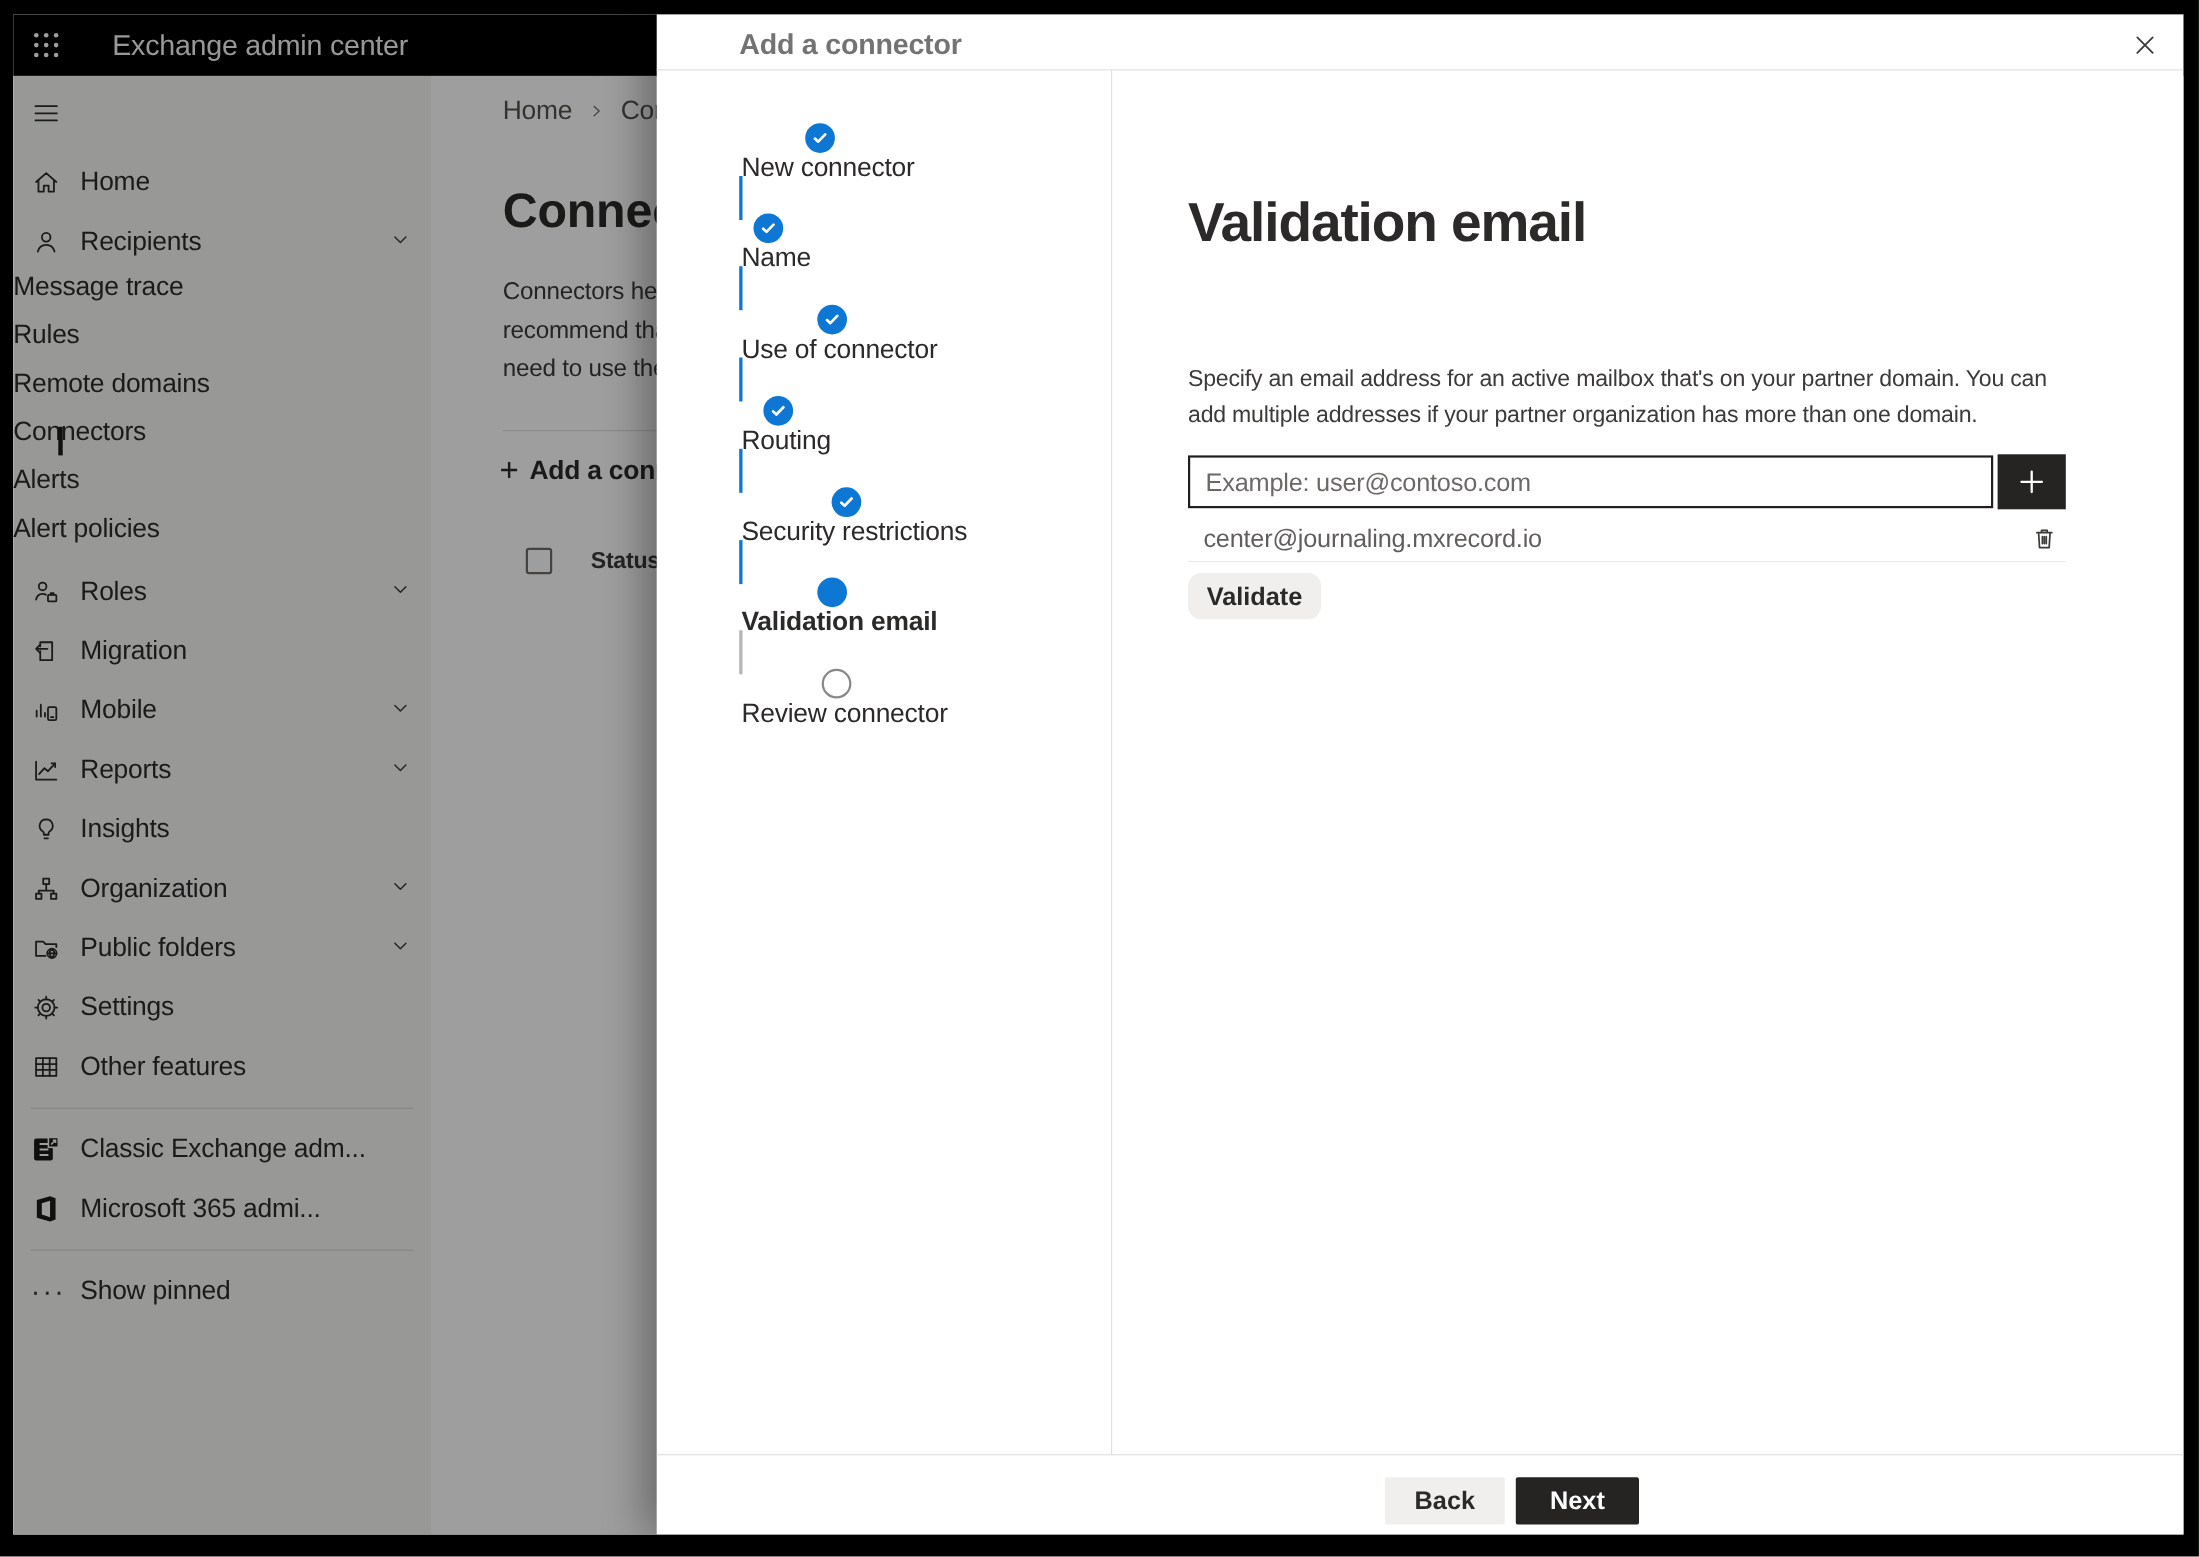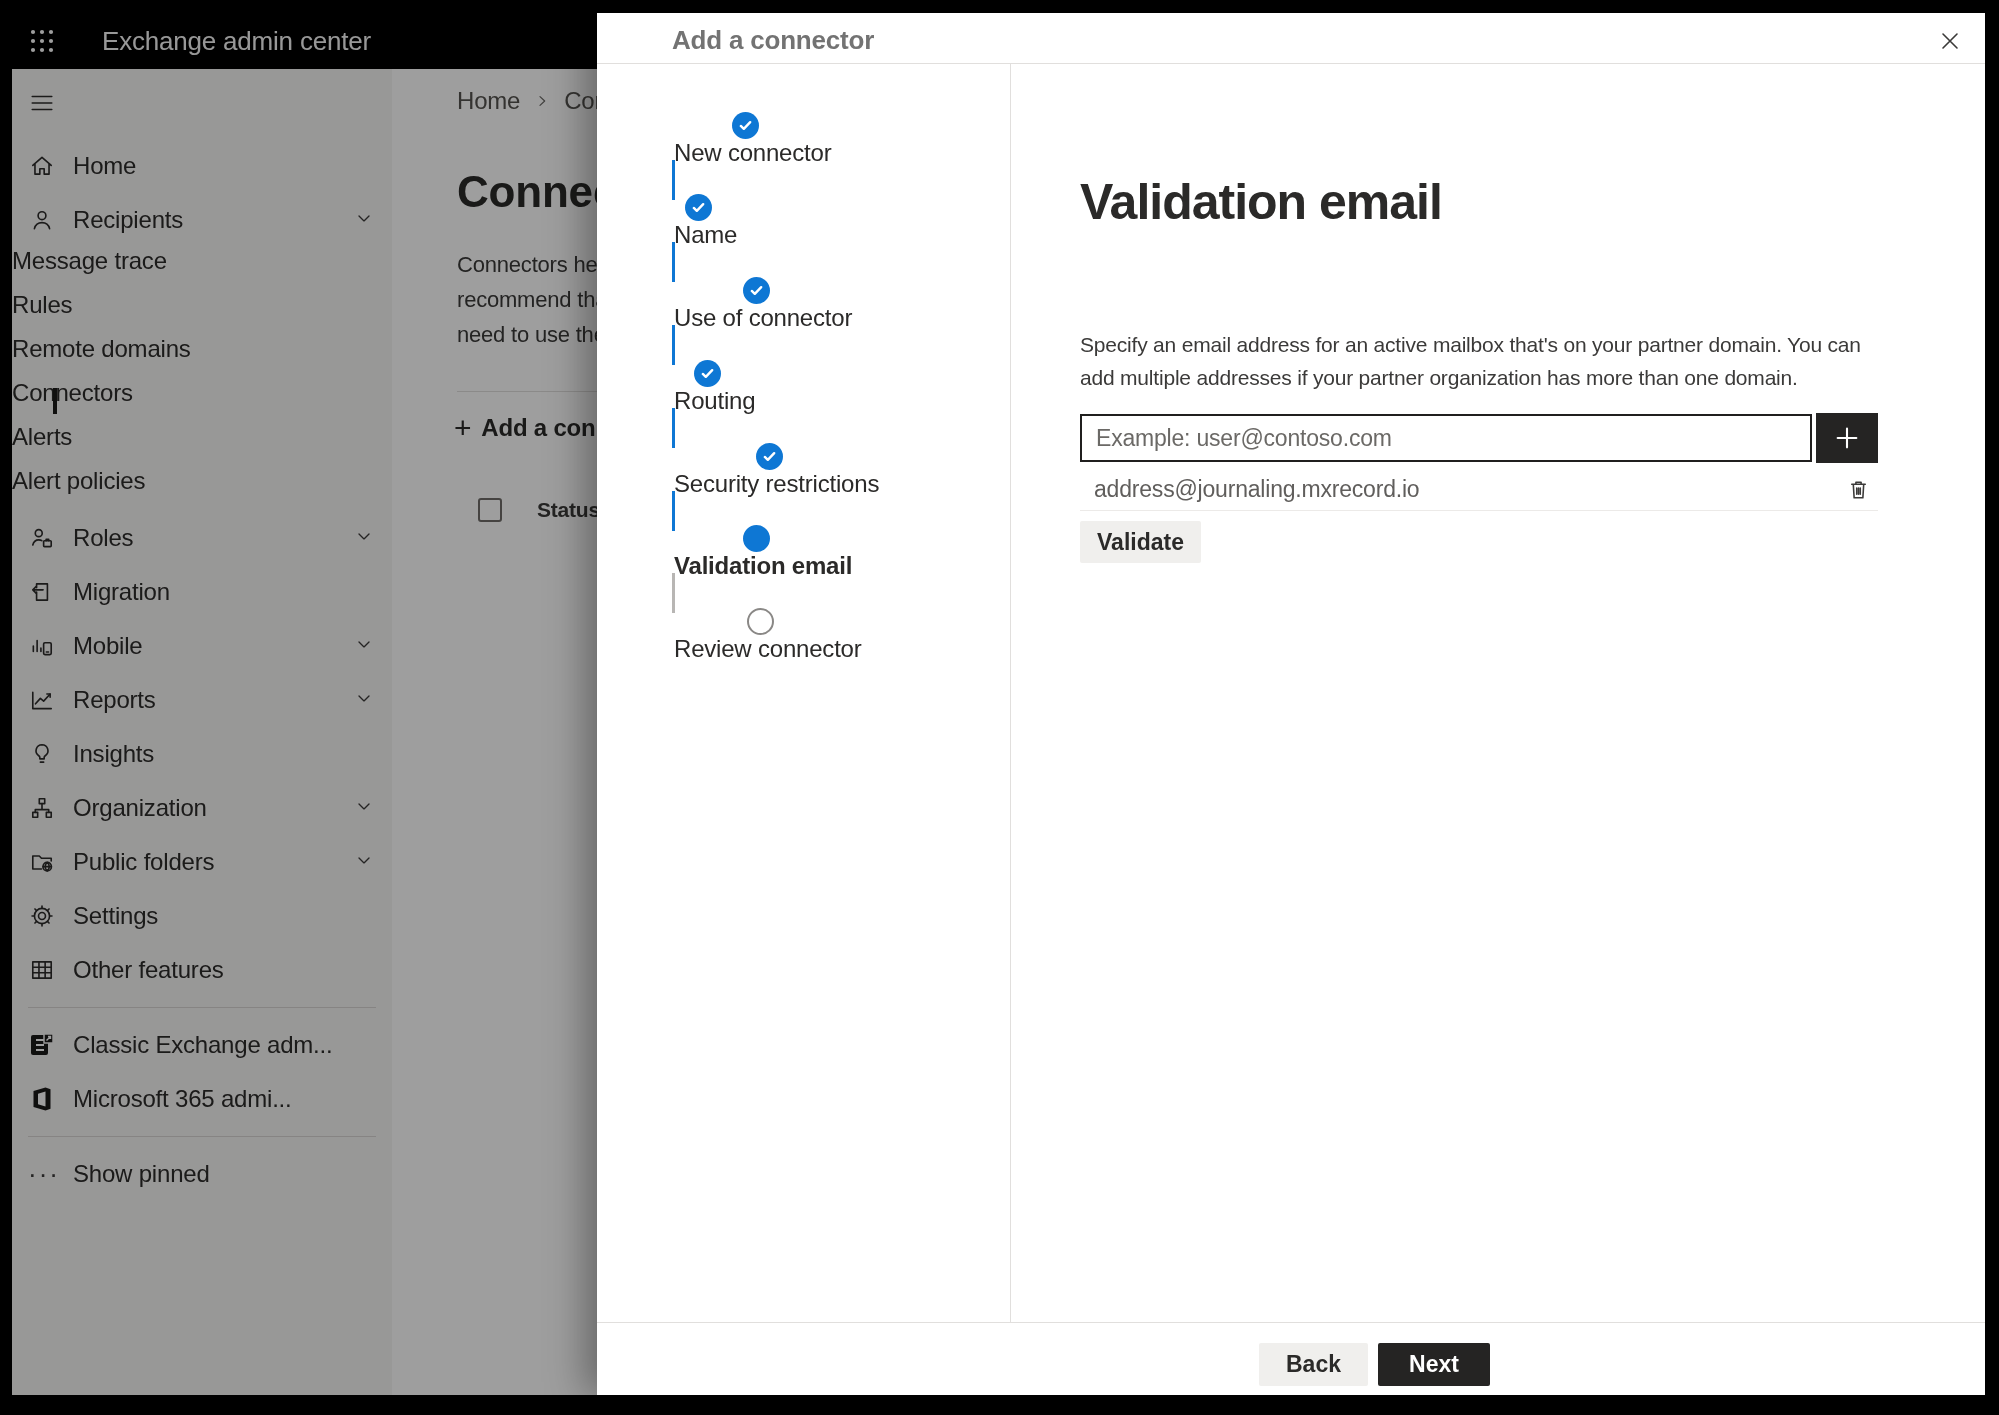--- a/index.html
+++ b/index.html
@@ -91,21 +91,21 @@
               display:flex; align-items:center; justify-content:center; }
   .plus-btn svg { width:28px; height:28px; stroke:#fff; stroke-width:1.8; stroke-linecap:round; }
   .address-row { position:absolute; left:483px; top:456px; width:798px; height:41px;
                  display:flex; align-items:center; }
   .address-text { padding-left:14px; font-size:23px; color:#605e5c; }
   .trash-btn { position:absolute; right:4px; top:4px; width:32px; height:32px;
                display:flex; align-items:center; justify-content:center; cursor:pointer; }
   .trash-btn svg { width:25px; height:25px; stroke:#3b3a39; fill:none; stroke-width:1.5; stroke-linecap:round; stroke-linejoin:round; }
   .address-divider { position:absolute; left:483px; top:497px; width:798px; height:1px; background:#eceae8; }
   .validate-btn { position:absolute; left:483px; top:508px; width:121px; height:42px;
-                  background:#f0efed; border:none; border-radius:2px; font-size:23px; font-weight:600;
+                  background:#f0efed; border:none; border-radius:12px; font-size:23px; font-weight:600;
                   color:#2b2a29; cursor:pointer; font-family:"Liberation Sans", sans-serif; }
 
   
   .footer-divider { position:absolute; left:0; top:1309px; width:100%; height:1px; background:#e1dfdd; }
   .back-btn { position:absolute; left:662px; top:1330px; width:109px; height:43px;
               background:#f0efed; border:none; border-radius:2px; font-size:23px; font-weight:600;
               color:#2b2a29; cursor:pointer; font-family:"Liberation Sans", sans-serif; }
   .next-btn { position:absolute; left:781px; top:1330px; width:112px; height:43px;
               background:#252423; border:none; border-radius:2px; font-size:23px; font-weight:600;
               color:#fff; cursor:pointer; font-family:"Liberation Sans", sans-serif; }
@@ -455,21 +455,21 @@
     <div class="email-row">
       <input class="email-input" type="text" placeholder="Example: user@contoso.com" style="">
       <button class="plus-btn">
         <svg viewBox="0 0 24 24">
             <path d="M12 4v16M4 12h16"></path>
           </svg>
       </button>
     </div>
 
     <div class="address-row">
-      <span class="address-text">address@journaling.mxrecord.io</span>
+      <span class="address-text">center@journaling.mxrecord.io</span>
       <span class="trash-btn">
         <svg viewBox="0 0 24 24">
           <path d="M5.5 7h13M9.5 7V5h5v2M7 7l.8 13h8.4L17 7"></path>
           <path d="M10.3 10.5v6M12 10.5v6M13.7 10.5v6"></path>
         </svg>
       </span>
     </div>
     <div class="address-divider"></div>
 
     <button class="validate-btn">Validate</button>

